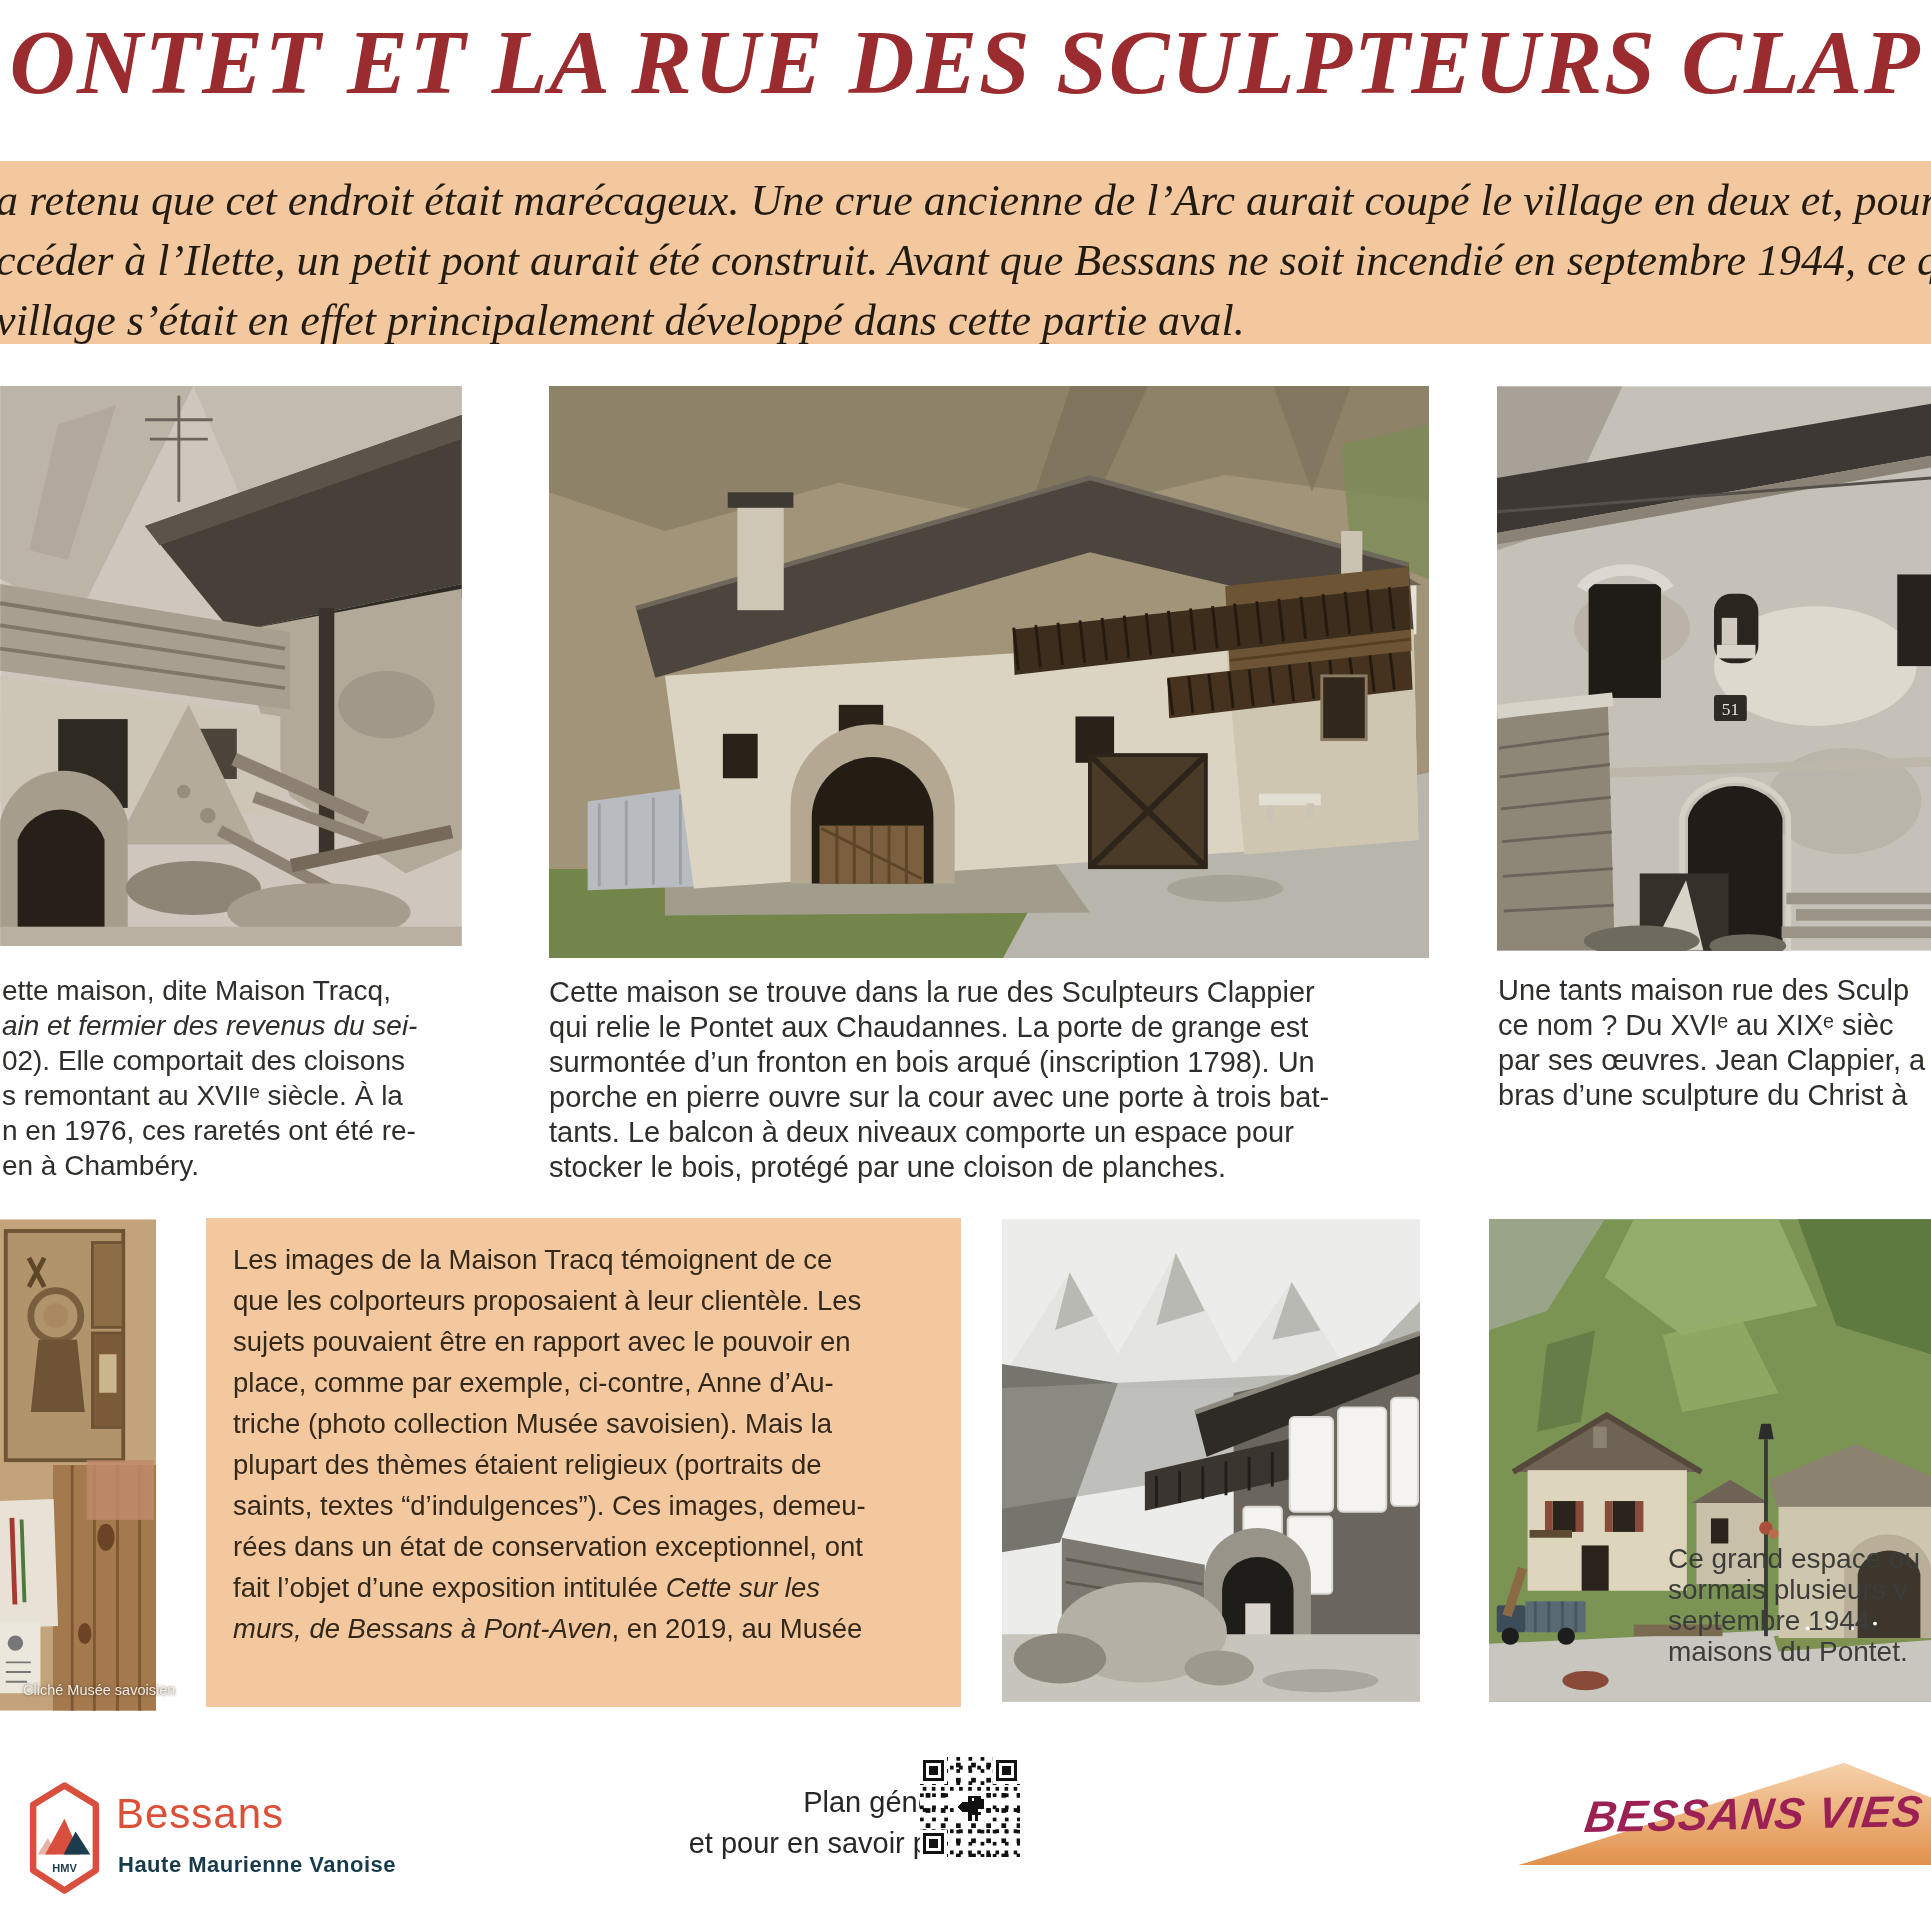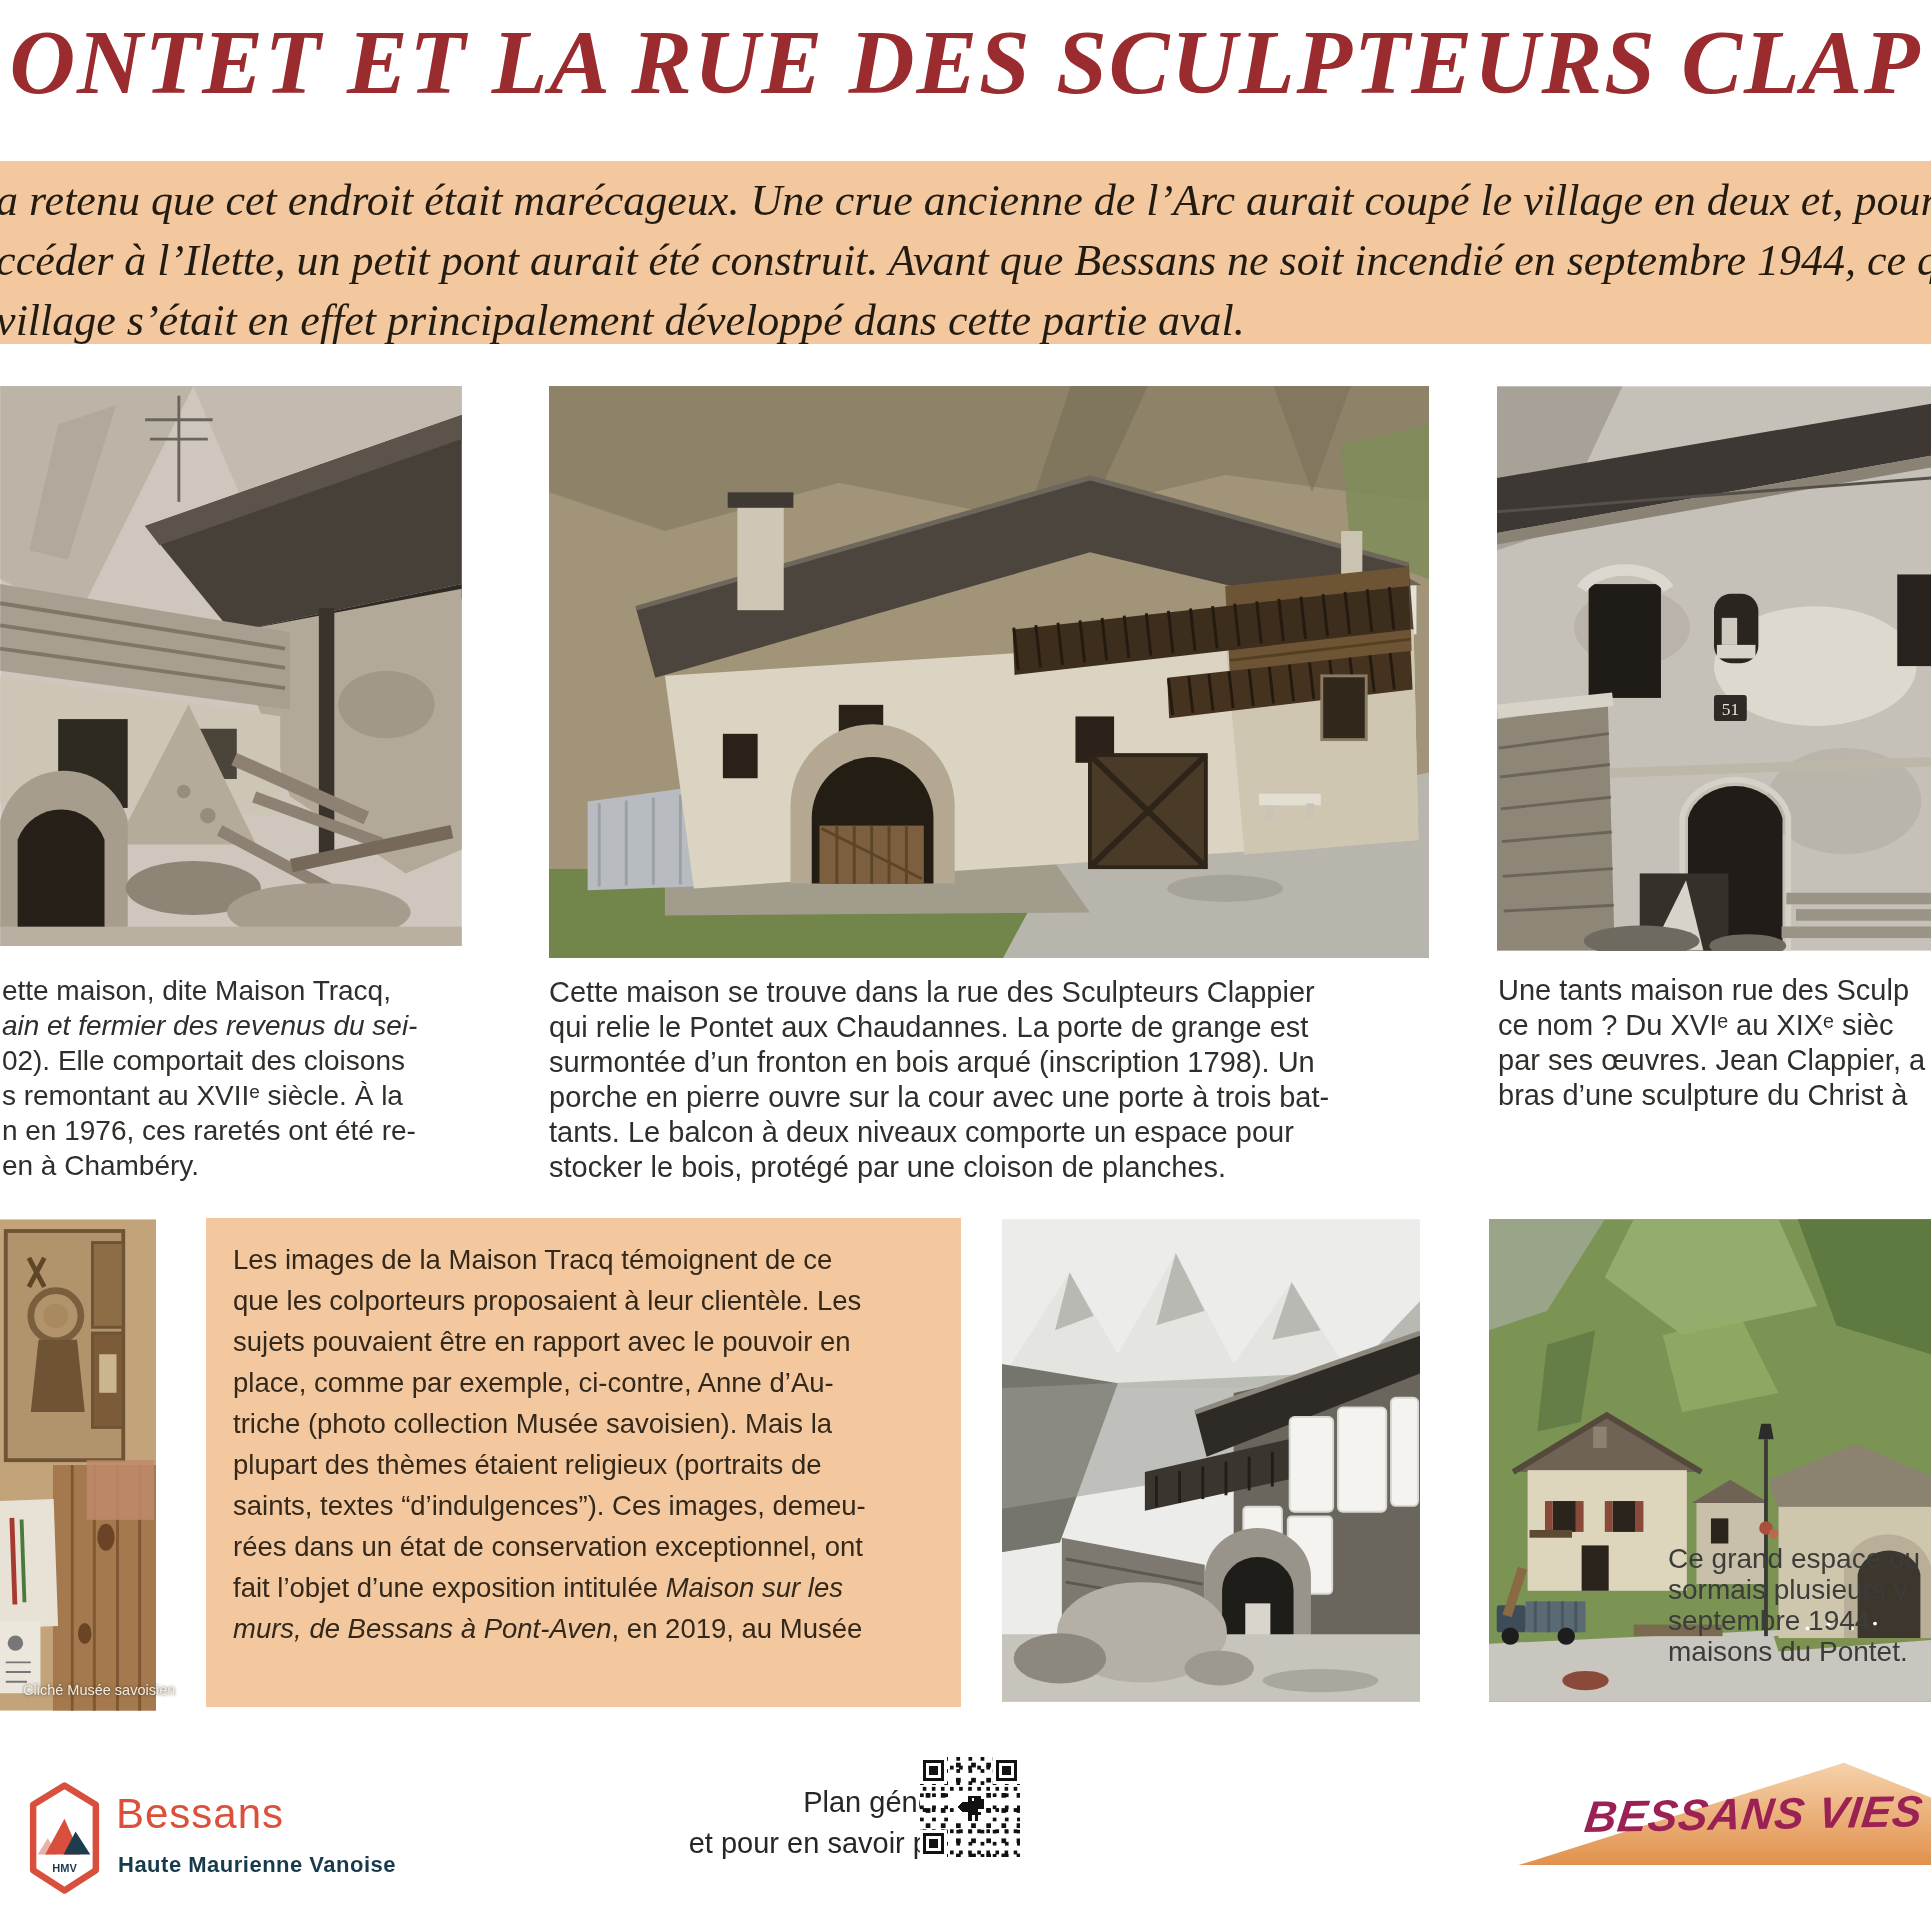--- a/index.html
+++ b/index.html
@@ -242,21 +242,21 @@
 
   <div class="abs obox">
     <div>Les images de la Maison Tracq témoignent de ce</div>
     <div>que les colporteurs proposaient à leur clientèle. Les</div>
     <div>sujets pouvaient être en rapport avec le pouvoir en</div>
     <div>place, comme par exemple, ci-contre, Anne d’Au-</div>
     <div>triche (photo collection Musée savoisien). Mais la</div>
     <div>plupart des thèmes étaient religieux (portraits de</div>
     <div>saints, textes “d’indulgences”). Ces images, demeu-</div>
     <div>rées dans un état de conservation exceptionnel, ont</div>
-    <div><span>fait l’objet d’une exposition intitulée </span><span class="it">Maison sur les</span></div>
+    <div><span>fait l’objet d’une exposition intitulée </span><span class="it">Cette sur les</span></div>
     <div><span class="it">murs, de Bessans à Pont-Aven</span><span>, en 2019, au Musée</span></div>
   </div>
 
   <svg class="abs" style="left:1002px;top:1219px" width="418" height="483" viewBox="0 0 433 500">
     <rect width="433" height="500" fill="#ececea"></rect>
     <path d="M0 165 L70 55 L120 140 L180 35 L240 150 L300 65 L360 160 L433 85 L433 175 L0 175 Z" fill="#e4e4e0"></path>
     <g fill="#b9b9b4">
       <path d="M70 55 L95 100 L55 115 Z"></path>
         <path d="M180 35 L210 95 L160 110 Z"></path>
       <path d="M300 65 L330 115 L280 125 Z"></path>

